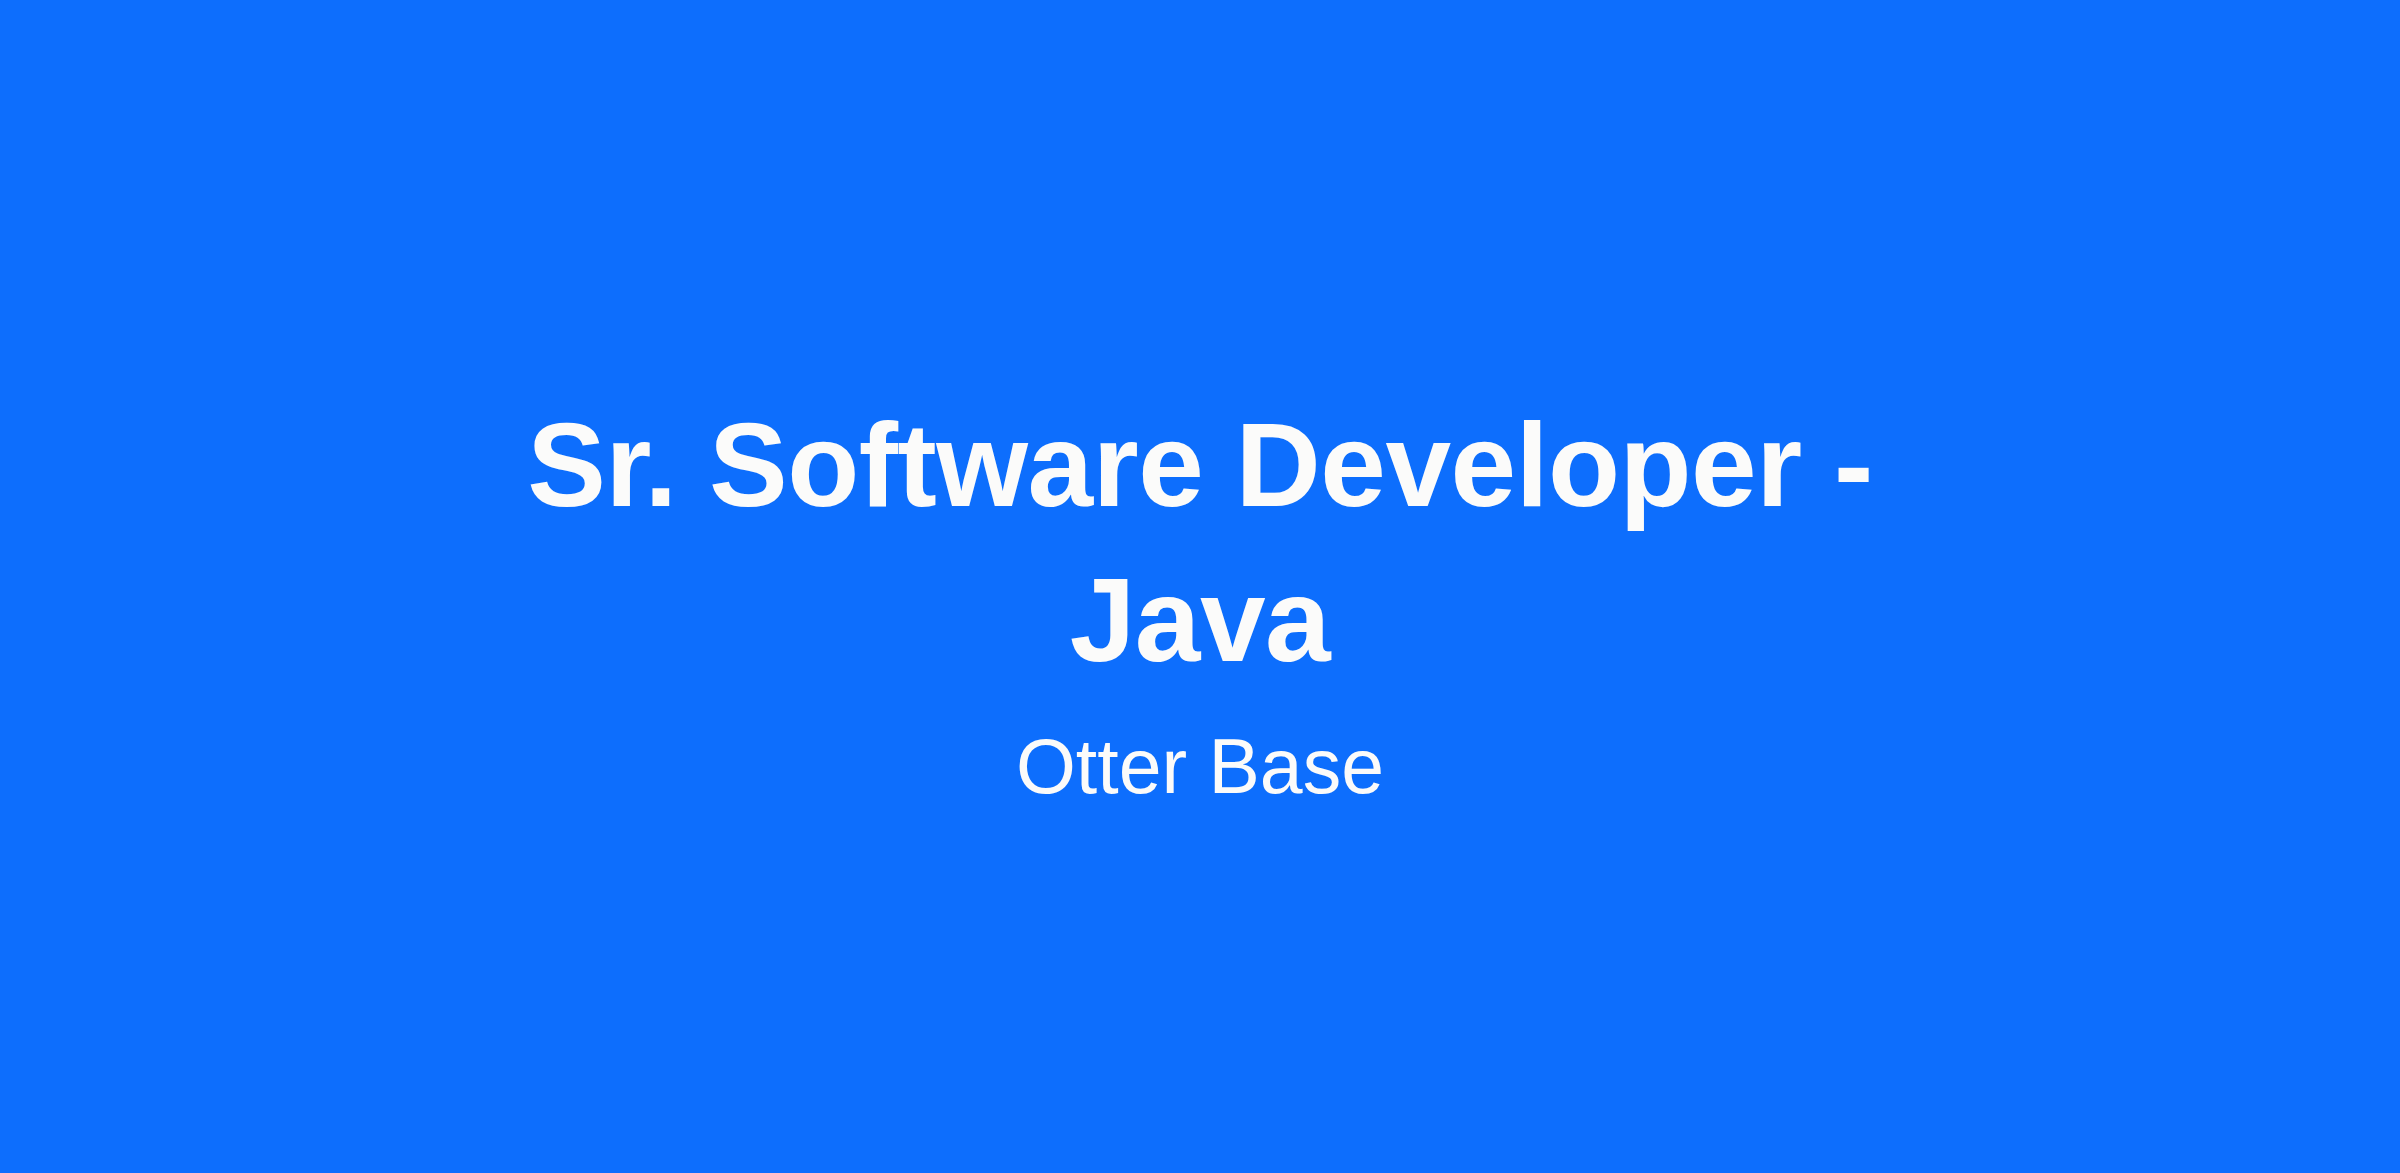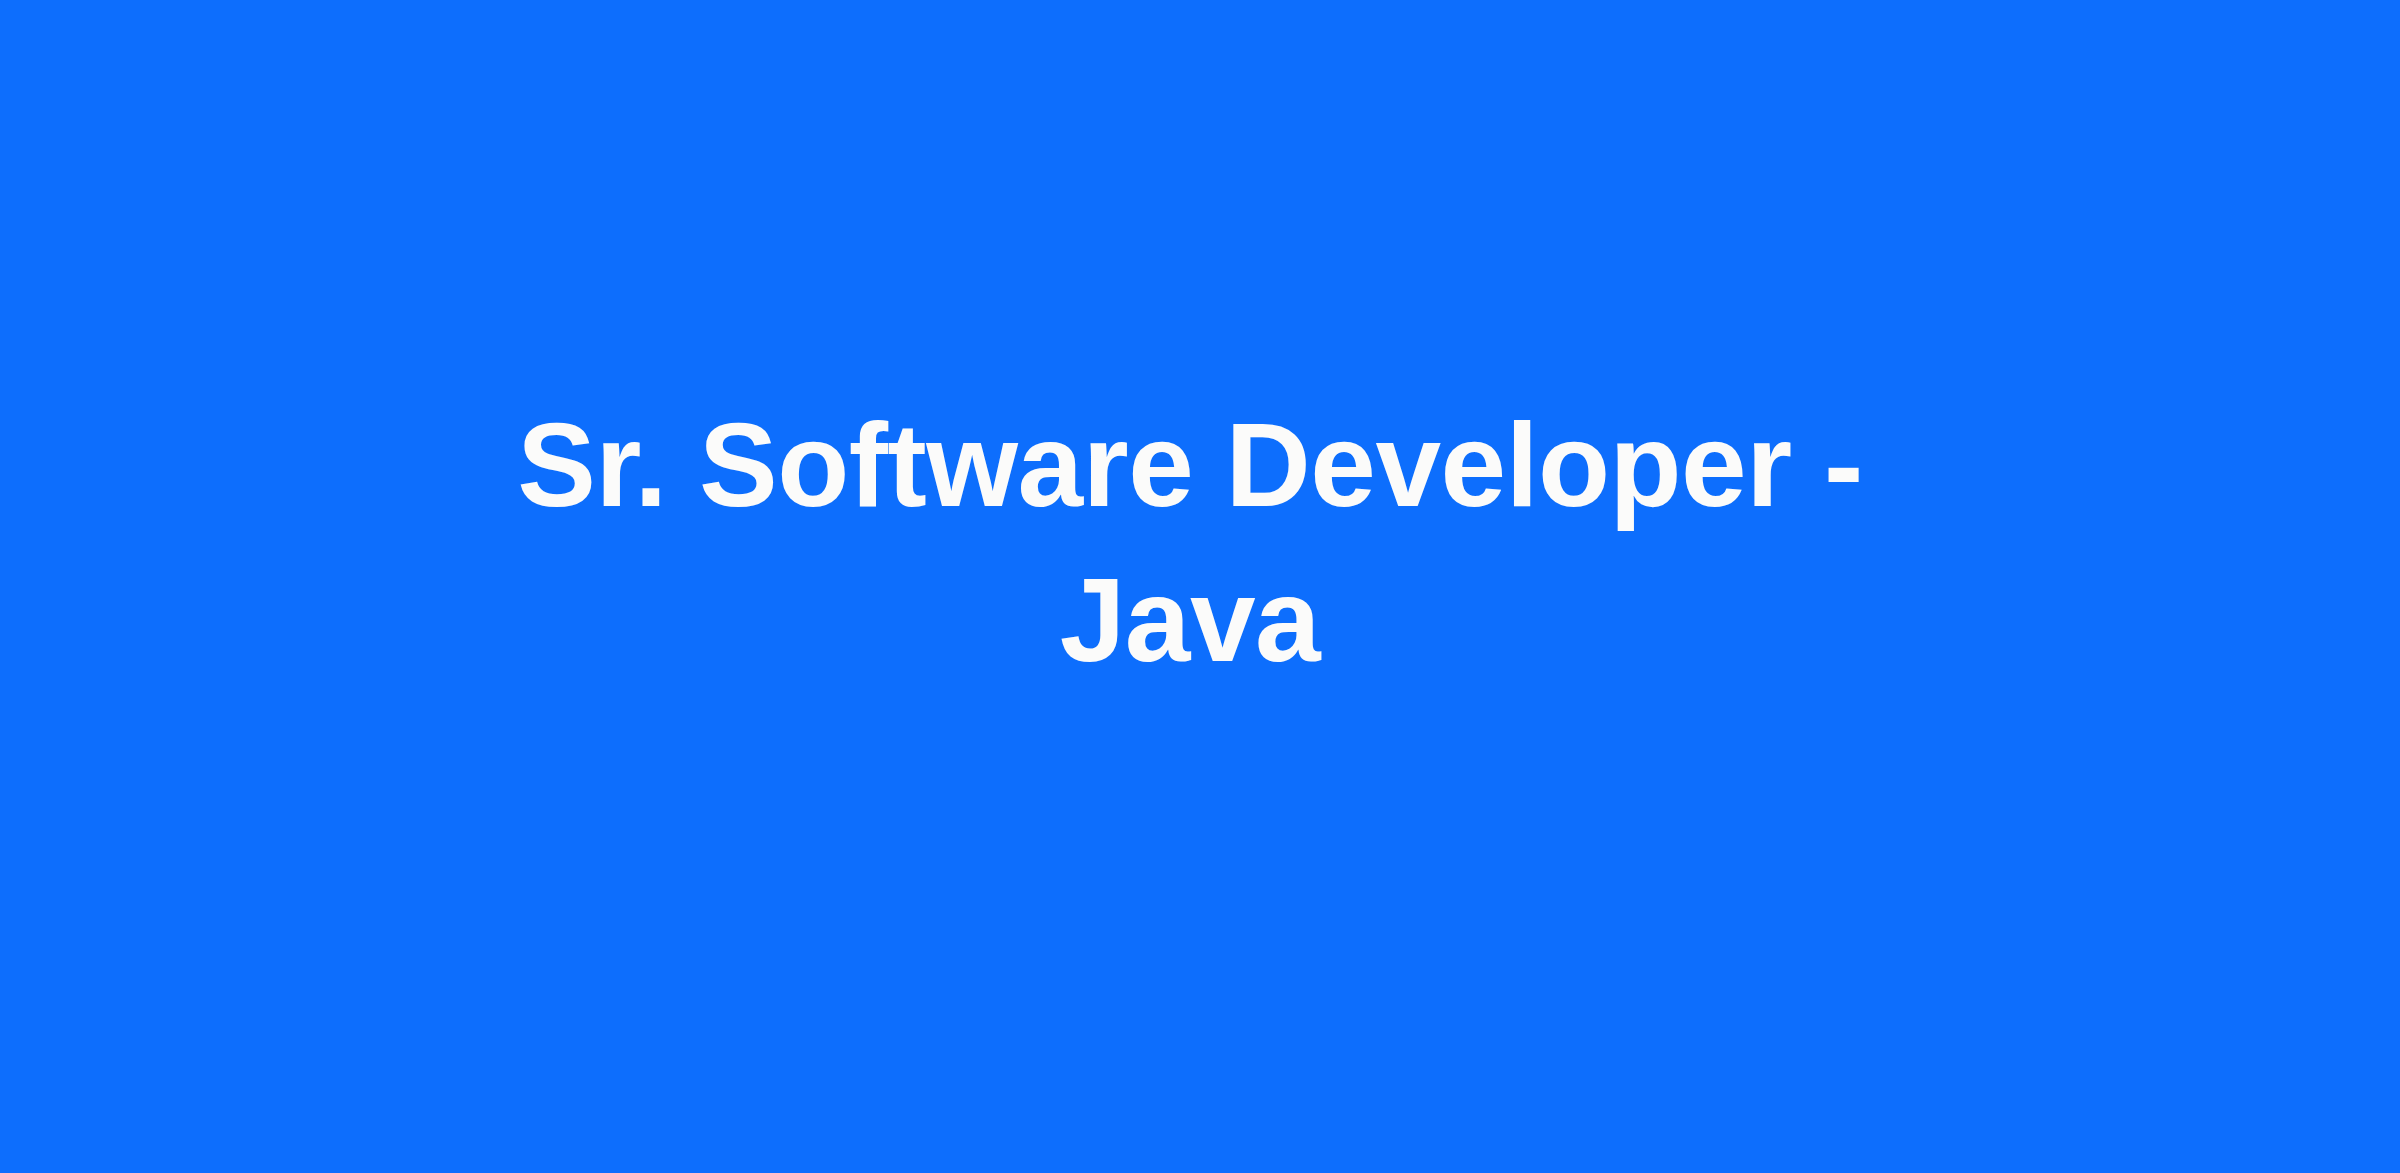--- a/index.html
+++ b/index.html
@@ -31,21 +31,21 @@
   }
 
   
   .hero-content {
     position: absolute;
     left: 50%;
     top: 388px;
     transform: translateX(-50%);
     width: 1460px;
     display: flex;
-    flex-direction: row;
+    flex-direction: column;
     align-items: center;
     text-align: center;
   }
 
   .hero-title {
     margin: 0;
     padding: 0;
     width: 1440px;
     font-size: 118px;
     line-height: 155px;
@@ -67,14 +67,15 @@
     color: #fbfbfa;
     text-align: center;
   }
 </style>
 </head>
 <body>
 
 <div class="hero">
   <div class="hero-content">
     <h1 class="hero-title">Sr. Software Developer - Java</h1>
+    <div class="hero-subtitle">Otter Base</div>
   </div>
 </div>
 
 </body></html>

